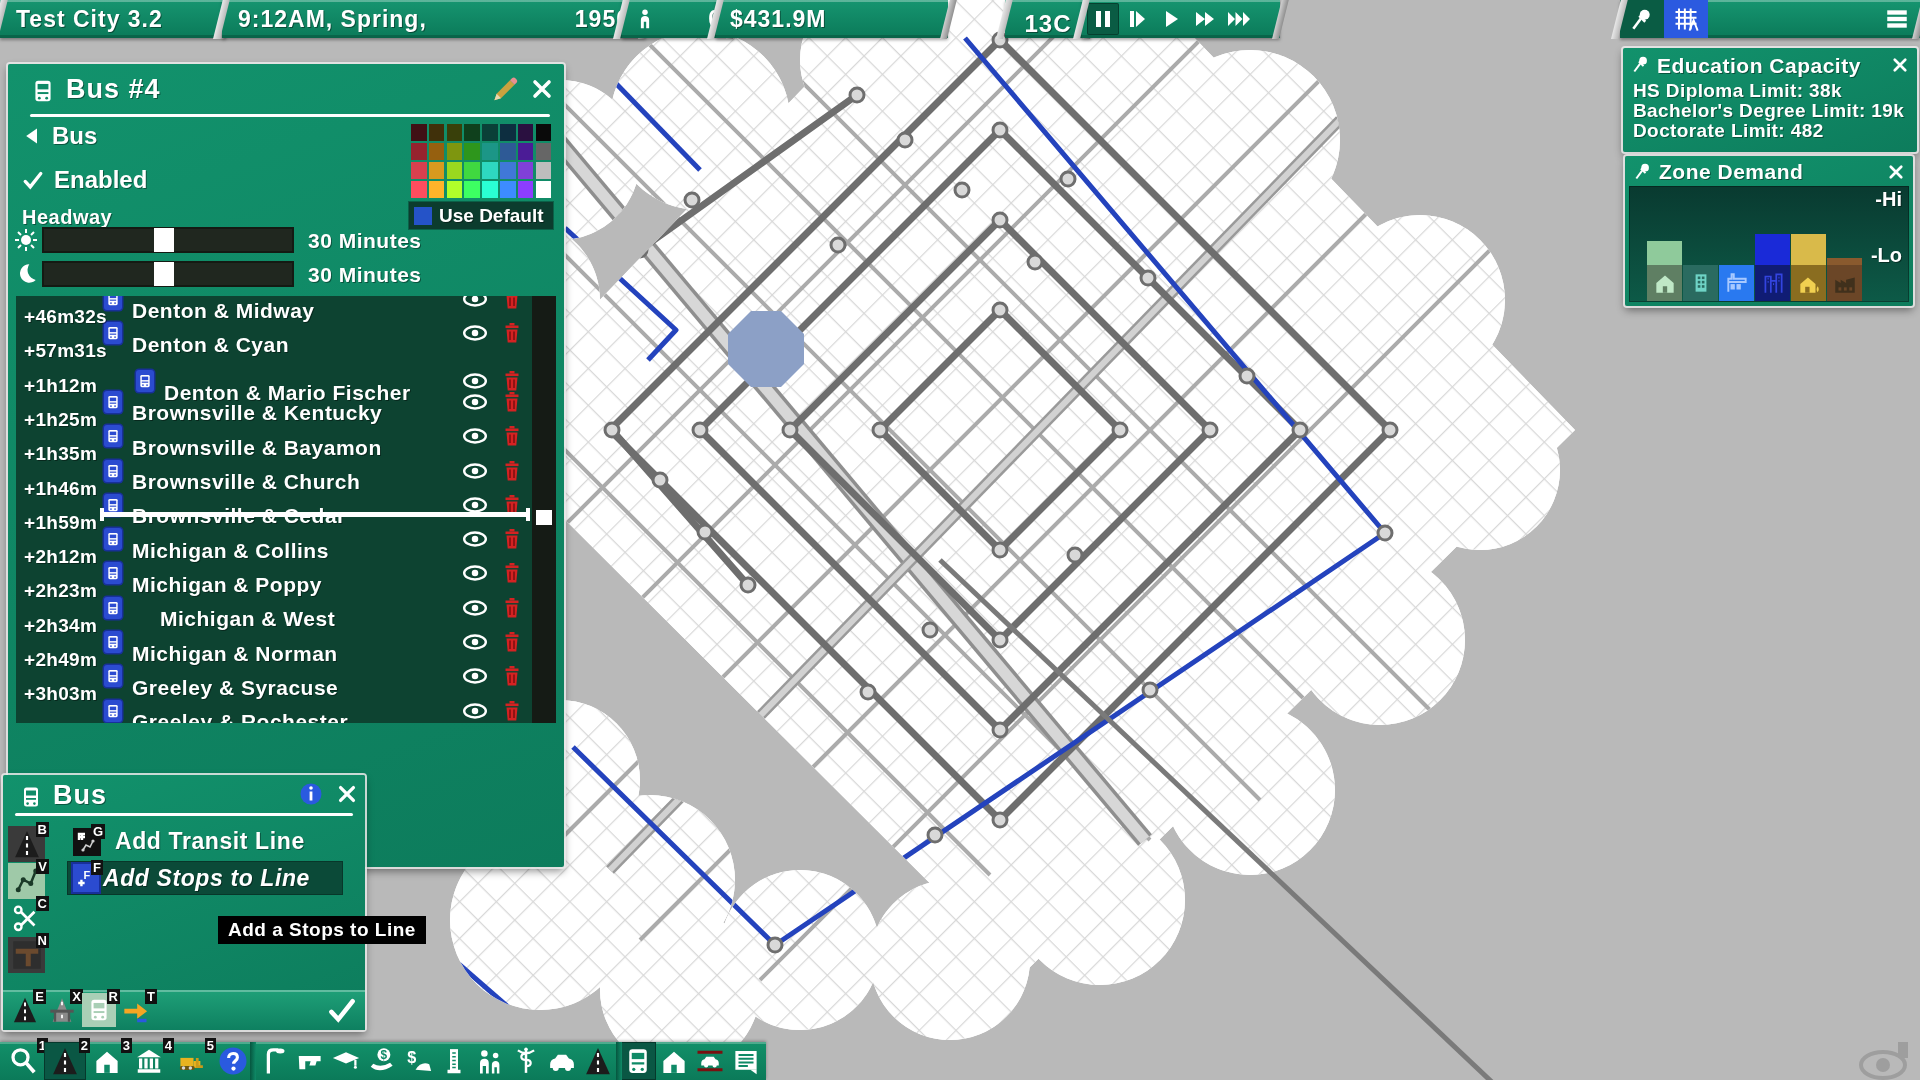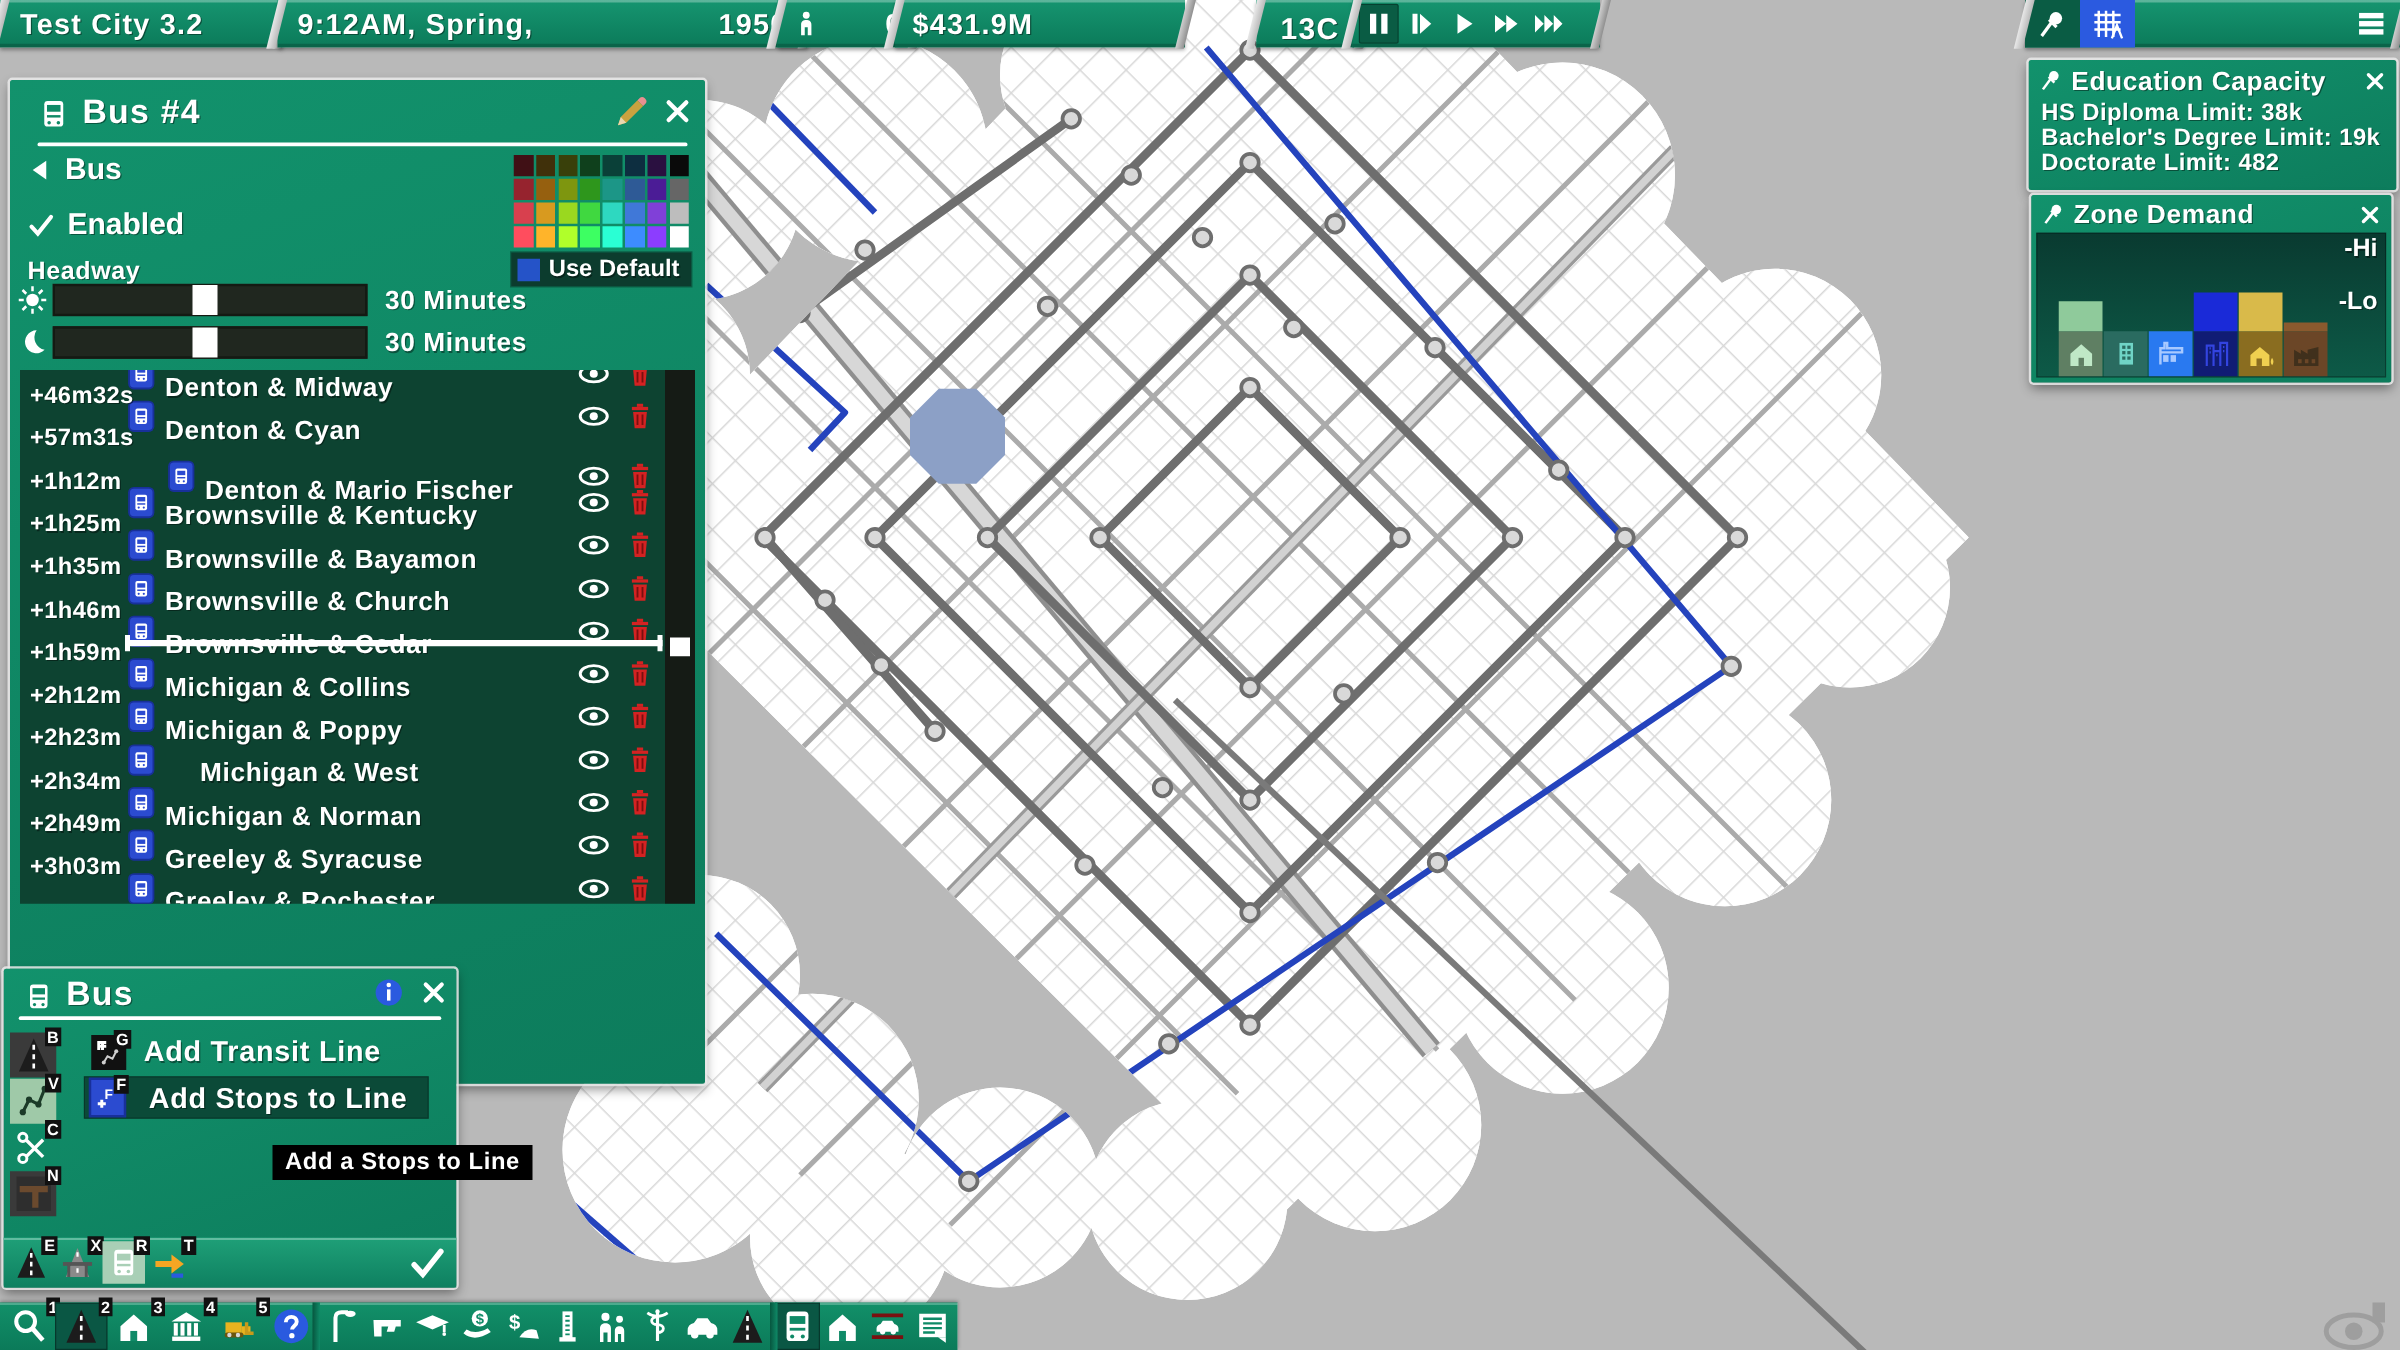--- a/index.html
+++ b/index.html
@@ -763,21 +763,21 @@
       </svg>
     </div>
   <div class="abs tsh" style="left:34px;top:4px;font-size:21px;letter-spacing:.5px;">Zone Demand</div>
   <div class="abs icon-btn" style="left:258px;top:3px;width:26px;height:26px;" id="zone-close">
       <svg width="18" height="18" viewBox="0 0 24 24">
         <path d="M5 5l14 14M19 5L5 19" stroke="#fff" stroke-width="3.6" stroke-linecap="round"></path>
       </svg>
     </div>
   <div id="zone-chart" style="left:4px;top:30px;width:280px;height:116px;">
     <div class="zone-lab tsh" style="top:2px;">-Hi</div>
-    <div class="zone-lab tsh" style="top:44px;">-Lo</div>
+    <div class="zone-lab tsh" style="top:58px;">-Lo</div>
   <div class="zone-tile" style="left: 18px; top: 79px; background: rgb(95, 127, 99);">
         <svg width="26" height="26" viewBox="0 0 24 24">
           <path d="M4 12l8-7 8 7v9H4z" fill="#bfe8c6"></path>
           <rect x="10" y="15" width="4" height="6" fill="#5f7f63"></rect>
         </svg>
       </div>
       <div class="zone-bar" style="left: 18px; top: 55px; height: 24px; background: rgb(143, 202, 155);"></div>
       <div class="zone-tile" style="left: 54px; top: 79px; background: rgb(42, 107, 96);">
         <svg width="26" height="26" viewBox="0 0 24 24">
           <rect x="7" y="4" width="10" height="16" fill="#6fd4c6"></rect>
@@ -907,21 +907,21 @@
   <div class="abs" style="left:64px;top:86px;width:276px;height:34px;display:flex;align-items:center;background:#0b4a38;box-shadow:inset 0 0 0 1px rgba(0,0,0,.25);">
     <span style="position:relative;width:26px;height:28px;background:#2b4bd0;box-shadow:0 0 0 2px #18309a;display:flex;align-items:center;justify-content:center;margin-left:6px;">
       <span id="icon-addstop">
           <svg width="22" height="22" viewBox="0 0 24 24">
             <text x="13" y="13" font-size="12" font-weight="bold" text-anchor="middle" fill="#fff" font-family="Liberation Sans,sans-serif">F</text>
             <path d="M7 21v-7M3.5 17.5h7" stroke="#fff" stroke-width="2.6"></path>
           </svg>
         </span>
       <span class="key-badge">F</span>
     </span>
-    <span class="tool-row-label tsh" style="margin-left:20px;">Add Stops to Line</span>
+    <span class="tool-row-label tsh" style="margin-left:4px;font-style:italic;">Add Stops to Line</span>
   </div>
 
   <div class="abs" style="left:0;top:215px;width:362px;height:40px;background:linear-gradient(180deg,#1fa078,#0e8060);box-shadow:inset 0 2px 0 rgba(255,255,255,.3);">
     <div id="mode-tools">
         <div class="mode-tile" style="left: 5px;">
           <svg width="28" height="28" viewBox="0 0 24 24">
             <path d="M12 1.5L2.5 22.5h19z" fill="#1c1c1c"></path>
             <path d="M12 5.5v3.2M12 11.5v3.2M12 17.5v3.2" stroke="#fff" stroke-width="1.7"></path>
           </svg>
           <span class="key-badge">E</span>

